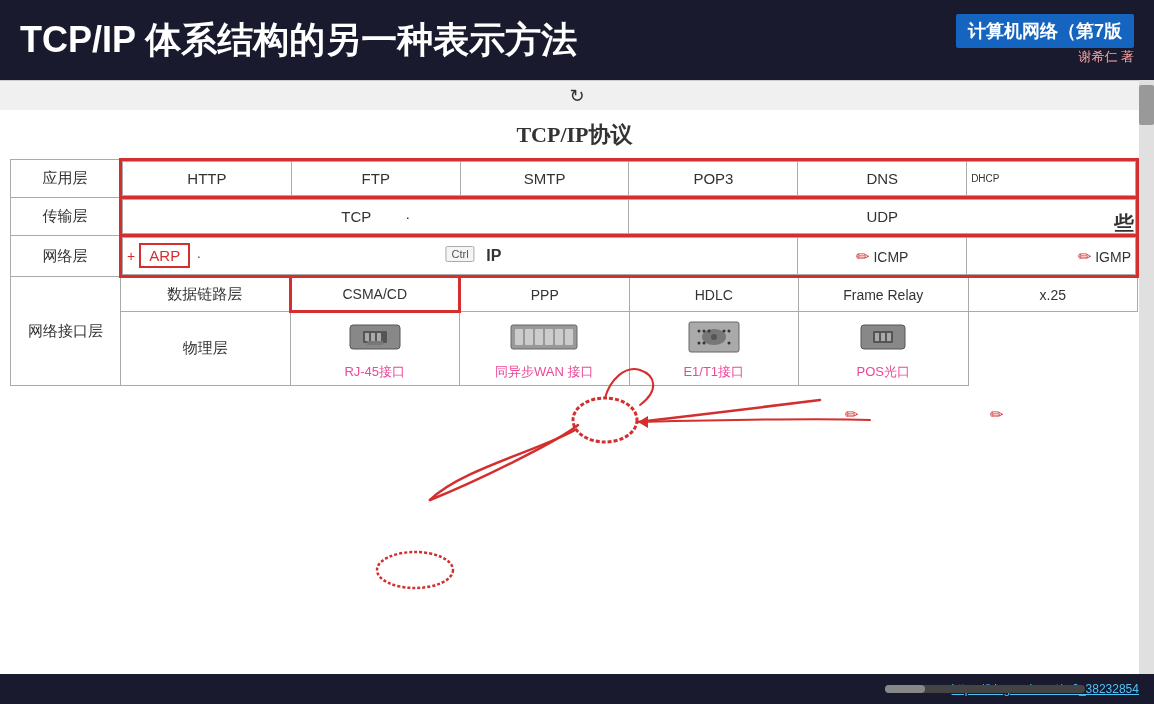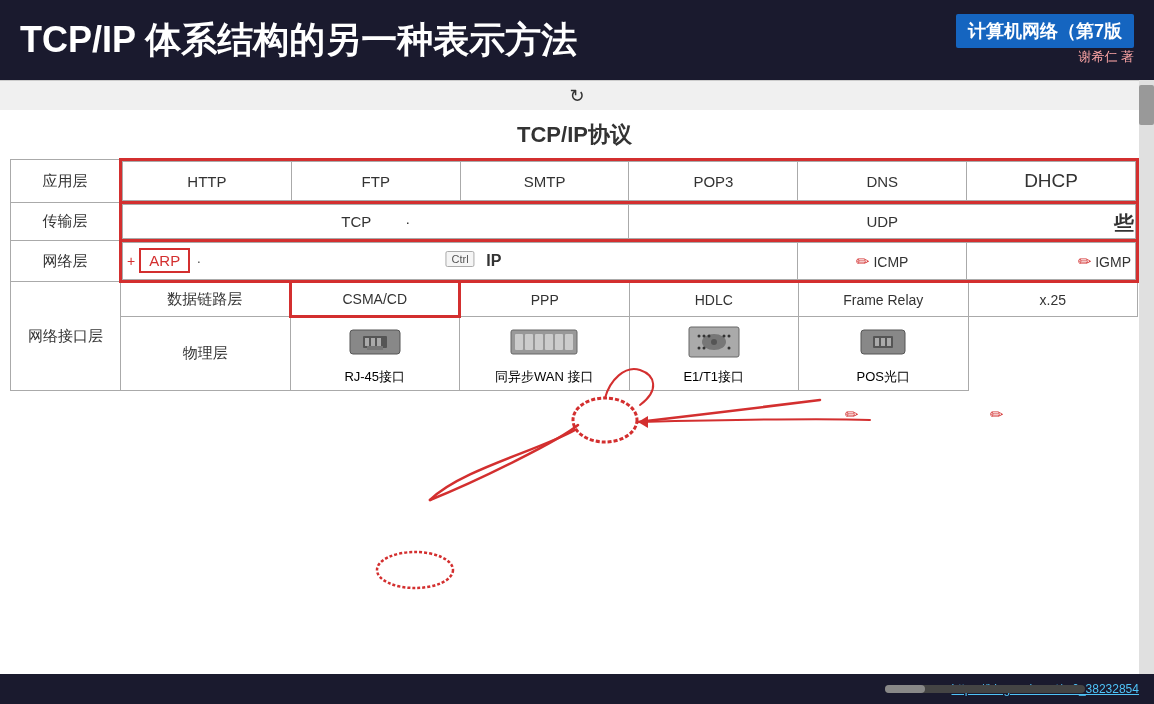--- a/index.html
+++ b/index.html
@@ -66,20 +66,21 @@
       height: calc(704px - 80px - 30px - 30px);
       position: relative;
     }
 
     .table-title {
       text-align: center;
       font-size: 22px;
       font-weight: bold;
       color: #333;
       margin-bottom: 8px;
+      font-family: Liberation Serif, serif;
     }
 
     
     .protocol-table {
       width: 100%;
       border-collapse: collapse;
       table-layout: fixed;
     }
 
     .protocol-table td, .protocol-table th {
@@ -111,21 +112,21 @@
       background: #f5f5f5;
       font-size: 11px;
       padding: 1px 5px;
       border-radius: 2px;
       color: #555;
     }
 
     .img-label {
       font-size: 13px;
       text-align: center;
-      color: #000000;
+      color: #ec4899;
       margin-top: 3px;
     }
 
     
     .bottom-bar {
       background: #1a1a2e;
       height: 30px;
       display: flex;
       align-items: center;
       justify-content: space-between;
@@ -217,21 +218,21 @@
       <td class="layer-label" rowspan="1" style="width:110px;">应用层</td>
       <td colspan="6" style="border: 3px solid #d32f2f; padding:0;">
         <table style="width:100%; border-collapse:collapse; table-layout:fixed;">
           <tbody>
                 <tr>
             <td style="border:1px solid #aaa; text-align:center; padding:8px 4px; font-size:15px;"><span>HTTP</span></td>
             <td style="border:1px solid #aaa; text-align:center; padding:8px 4px; font-size:15px;"><span>FTP</span></td>
             <td style="border:1px solid #aaa; text-align:center; padding:8px 4px; font-size:15px;"><span>SMTP</span></td>
             <td style="border:1px solid #aaa; text-align:center; padding:8px 4px; font-size:15px;"><span>POP3</span></td>
             <td style="border:1px solid #aaa; text-align:center; padding:8px 4px; font-size:15px;"><span>DNS</span></td>
-            <td style="border:1px solid #aaa; text-align:center; padding:8px 4px; font-size:19px;"><span>DHCP</span></td>
+            <td style="border:1px solid #aaa; text-align:left; padding:8px 4px; font-size:10px;"><span>DHCP</span></td>
           </tr>
         </tbody>
             </table>
       </td>
     </tr>
 
     <tr>
       <td class="layer-label">传输层</td>
       <td colspan="6" style="border: 3px solid #d32f2f; padding:0;">
         <table style="width:100%; border-collapse:collapse; table-layout:fixed;">

